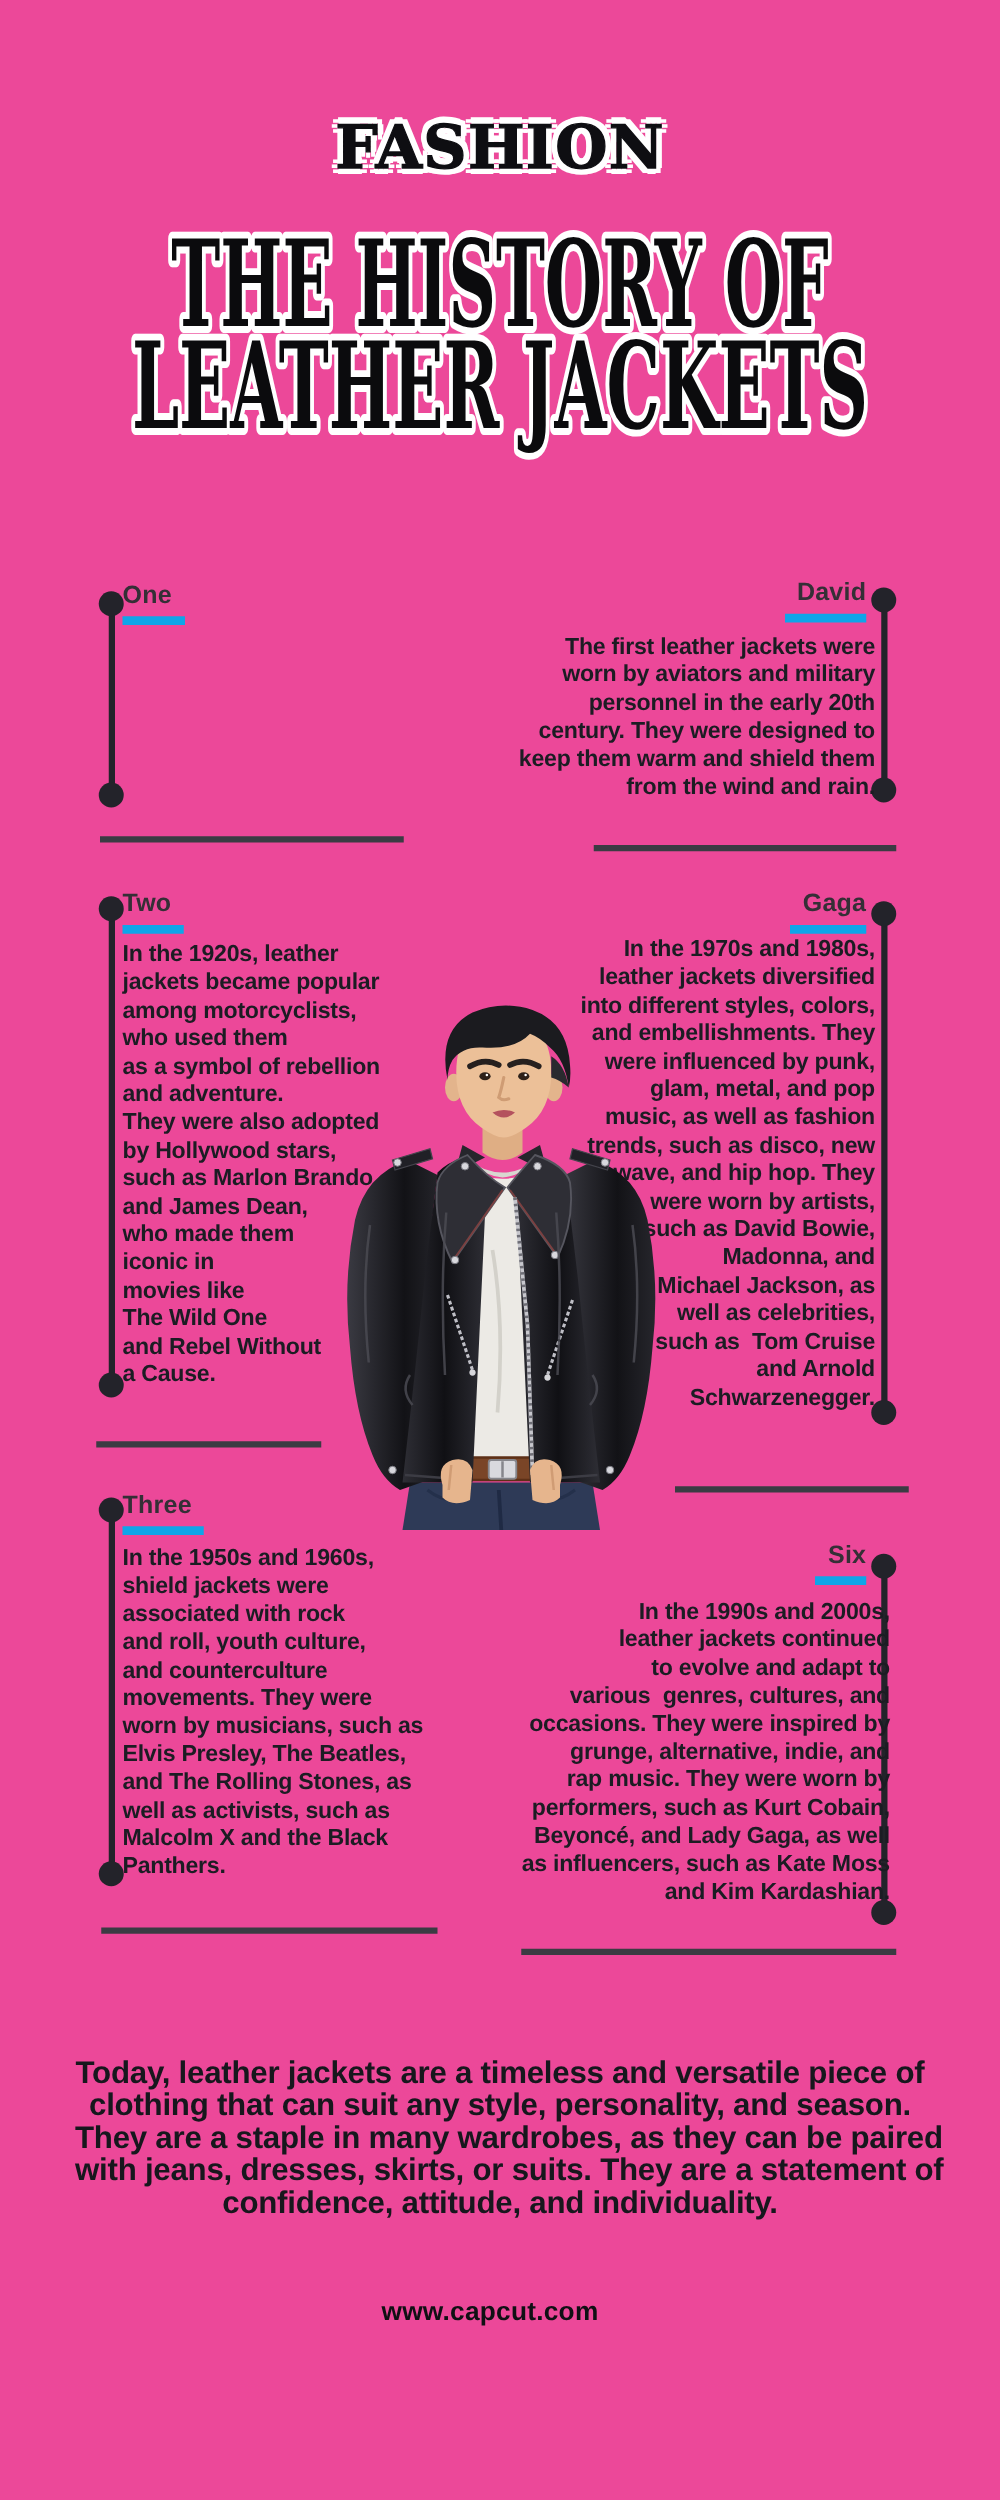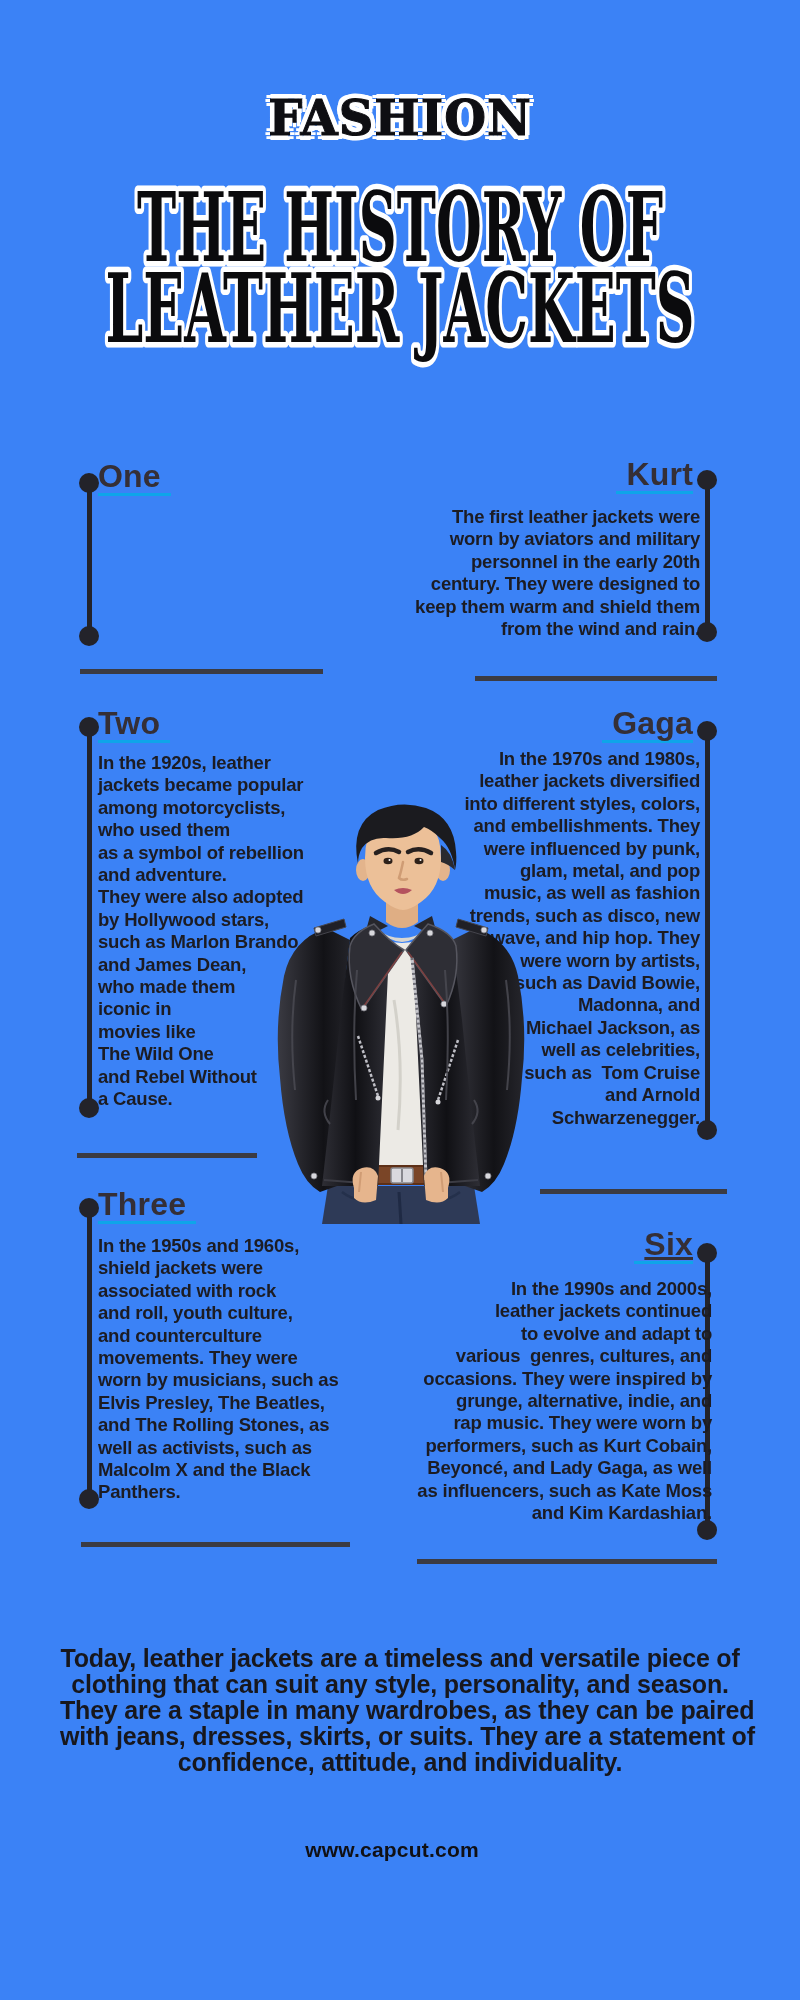--- a/index.html
+++ b/index.html
@@ -1,40 +1,40 @@
 <!DOCTYPE html>
 <html><head>
 <meta charset="utf-8">
 <style>
   html,body{margin:0;padding:0;}
   body{font-family:"Liberation Sans",sans-serif;}
   .poster{
-    position:relative;width:800px;height:2000px;background:#3b82f6;overflow:hidden;
+    position:relative;width:800px;height:2000px;background:#ec4899;overflow:hidden;
   }
   
   .brand{
     position:absolute;top:92px;left:0;width:800px;display:flex;justify-content:center;
     align-items:baseline;gap:20px;font-family:"DejaVu Serif",serif;font-weight:bold;
     font-size:48px;line-height:52px;
   }
   .halo{
     text-shadow:-4px -4px 0 #fff,4px -4px 0 #fff,-4px 4px 0 #fff,4px 4px 0 #fff,
       0 -5px 0 #fff,0 5px 0 #fff,-5px 0 0 #fff,5px 0 0 #fff,0 0 3px #fff;
   }
   .brand-fashion{color:#0e0e12;-webkit-text-stroke:1px #0e0e12;letter-spacing:1px;}
   .brand-info{color:#ffffff;-webkit-text-stroke:2.5px #17171c;paint-order:stroke fill;letter-spacing:3px;}
   .main-title{position:absolute;left:0;top:148px;}
   .main-title text{
     font-family:"DejaVu Serif",serif;font-weight:bold;font-size:96px;fill:#0b0b0d;
     stroke:#ffffff;stroke-width:11;stroke-linejoin:round;stroke-linecap:round;paint-order:stroke fill;
   }
   
   .sec-heading{
-    position:absolute;font-size:32px;font-weight:bold;color:#352f36;line-height:32px;
-    border-bottom:3px solid #0ea5e9;padding-bottom:1px;letter-spacing:0.2px;
+    position:absolute;font-size:20px;font-weight:bold;color:#352f36;line-height:32px;
+    border-bottom:7px solid #0ea5e9;padding-bottom:1px;letter-spacing:0.2px;
   }
   .sec-heading.left{padding-right:10px;}
   .sec-heading.right{padding-left:10px;}
   .sec-body{
     position:absolute;font-size:18.5px;font-weight:bold;color:#1c1c23;line-height:22.4px;
     white-space:pre;letter-spacing:-0.2px;
   }
   .sec-body.right{text-align:right;}
   .rail-line{position:absolute;width:5px;background:#23232a;}
   .rail-dot{position:absolute;width:20px;height:20px;border-radius:50%;background:#23232a;}
@@ -67,21 +67,21 @@
 
   <div class="rail-line" style="left:87px;top:483px;height:153px;"></div>
   <div class="rail-dot" style="left:79px;top:473px;"></div>
   <div class="rail-dot" style="left:79px;top:626px;"></div>
   <div class="sec-heading left" style="left:98px;top:460px;">One</div>
   <div class="divider" style="left:80px;top:669px;width:243px;"></div>
 
   <div class="rail-line" style="left:705px;top:480px;height:152px;"></div>
   <div class="rail-dot" style="left:697px;top:470px;"></div>
   <div class="rail-dot" style="left:697px;top:622px;"></div>
-  <div class="sec-heading right" style="right:107px;top:458px;">Kurt</div>
+  <div class="sec-heading right" style="right:107px;top:458px;">David</div>
   <div class="sec-body right" style="right:100px;top:506px;">The first leather jackets were
 worn by aviators and military
 personnel in the early 20th
 century. They were designed to
 keep them warm and shield them
 from the wind and rain.</div>
   <div class="divider" style="left:475px;top:676px;width:242px;"></div>
 
   <div class="rail-line" style="left:87px;top:727px;height:381px;"></div>
   <div class="rail-dot" style="left:79px;top:717px;"></div>
@@ -142,21 +142,21 @@
 Elvis Presley, The Beatles,
 and The Rolling Stones, as
 well as activists, such as
 Malcolm X and the Black
 Panthers.</div>
   <div class="divider" style="left:81px;top:1542px;width:269px;"></div>
 
   <div class="rail-line" style="left:705px;top:1253px;height:277px;"></div>
   <div class="rail-dot" style="left:697px;top:1243px;"></div>
   <div class="rail-dot" style="left:697px;top:1520px;"></div>
-  <div class="sec-heading right" style="right:107px;top:1228px;text-decoration:underline;">Six</div>
+  <div class="sec-heading right" style="right:107px;top:1228px;">Six</div>
   <div class="sec-body right" style="right:88px;top:1278px;">In the 1990s and 2000s,
 leather jackets continued
 to evolve and adapt to
 various  genres, cultures, and
 occasions. They were inspired by
 grunge, alternative, indie, and
 rap music. They were worn by
 performers, such as Kurt Cobain,
 Beyoncé, and Lady Gaga, as well
 as influencers, such as Kate Moss

